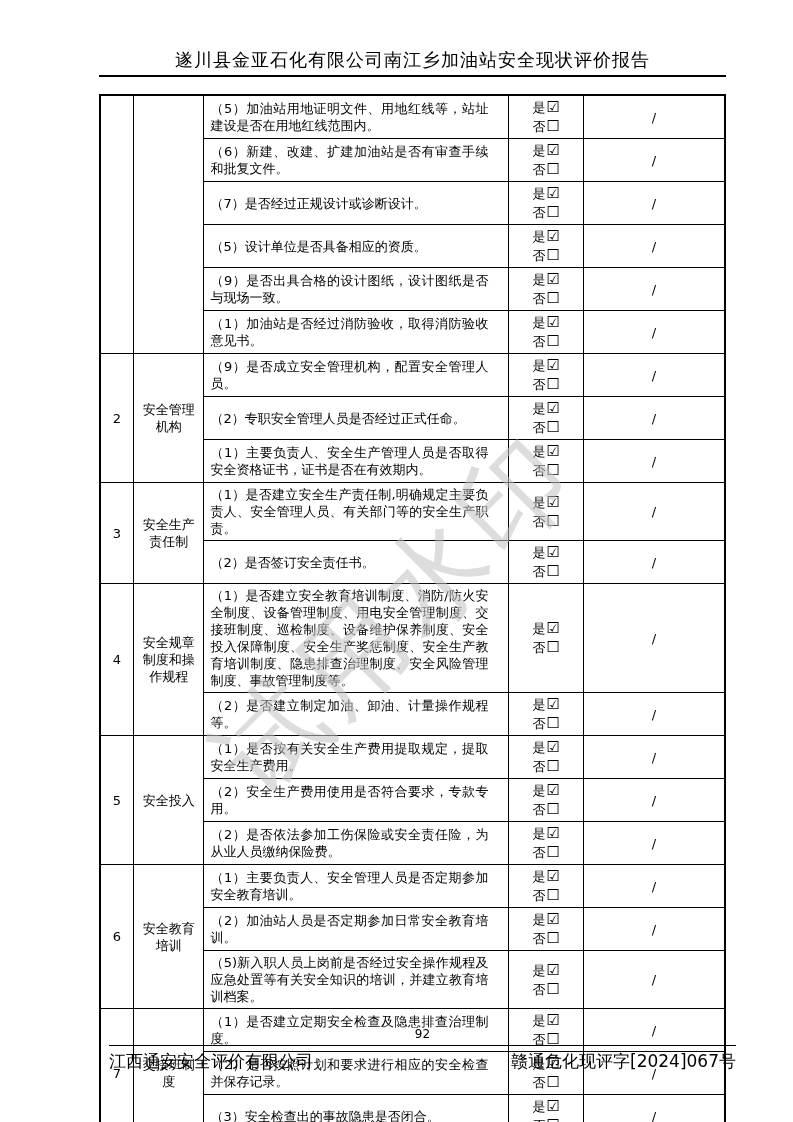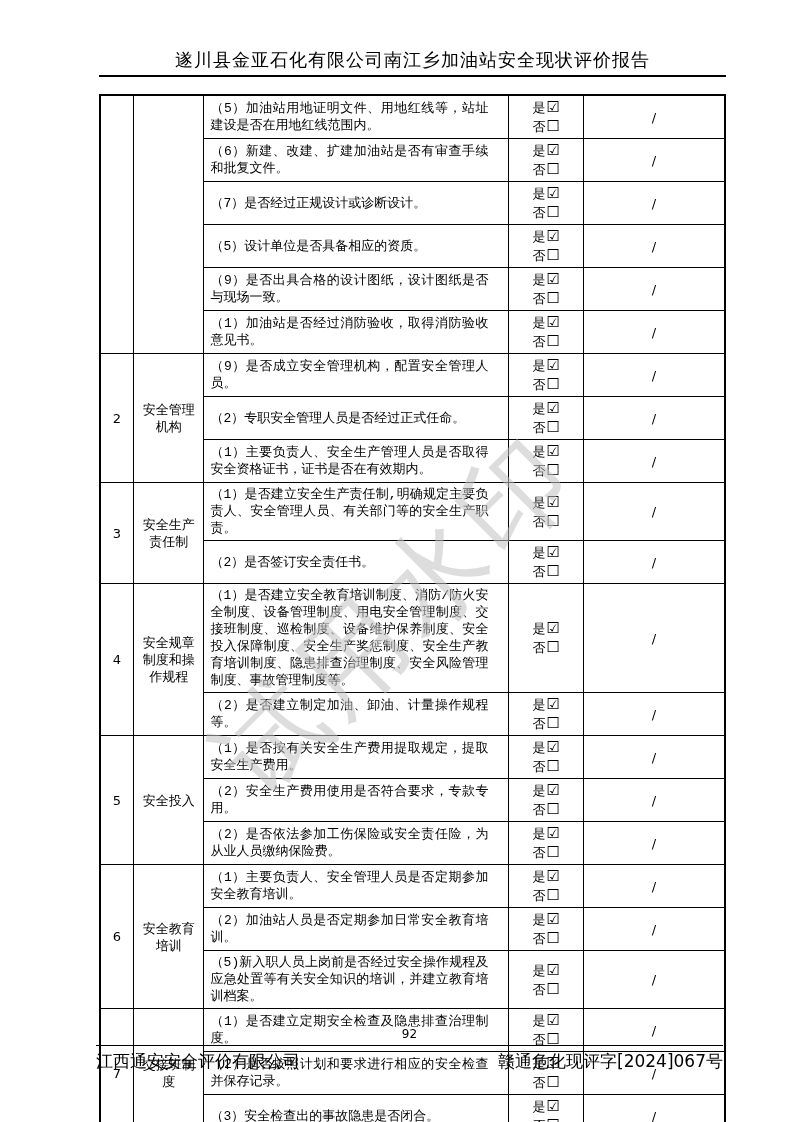--- a/index.html
+++ b/index.html
@@ -38,41 +38,41 @@
     border: 1px solid #000;
     font-size: 13px;
     line-height: 17px;
     vertical-align: middle;
     padding: 2px 3px;
     word-break: break-all;
   }
   td.col-num  { text-align: center; }
   td.col-cat  { text-align: center; }
   .cat-inner  { display: inline-block; width: 56px; text-align: center; }
-  td.col-text { text-align: justify; padding: 3px 20px 3px 6px; font-family: Liberation Mono, monospace; }
+  td.col-text { text-align: justify; padding: 3px 20px 3px 6px; }
   td.col-check{ text-align: center; padding: 2px 0; }
   .cb-wrap    { display: inline-block; text-align: left; }
   .cb-line    { white-space: nowrap; line-height: 18px; }
   .cb-box     { font-size: 15px; margin-left: 1px; }
   td.col-remark { text-align: center; }
   .watermark {
     position: absolute;
     left: 396px; top: 615px;
     transform: translate(-50%, -50%) rotate(-45deg);
     font-size: 106px;
     letter-spacing: 8px;
     color: #c3c3c3;
     opacity: 0.55;
     white-space: nowrap;
     pointer-events: none;
     z-index: 5;
   }
   .footer {
     position: absolute;
-    left: 96px; top: 1026px;
+    left: 109px; top: 1026px;
     width: 627px;
   }
   .page-number {
     text-align: center;
     font-size: 12px;
     line-height: 16px;
   }
   .footer-rule {
     border-bottom: 1.5px solid #000;
     margin-top: 3px;

